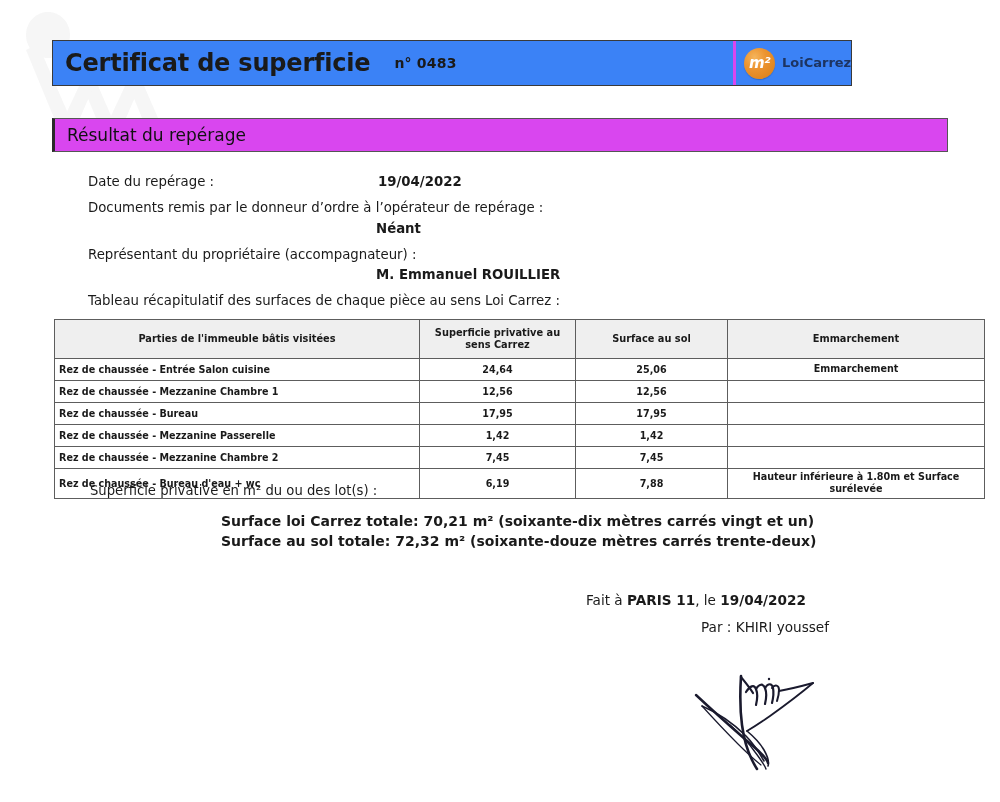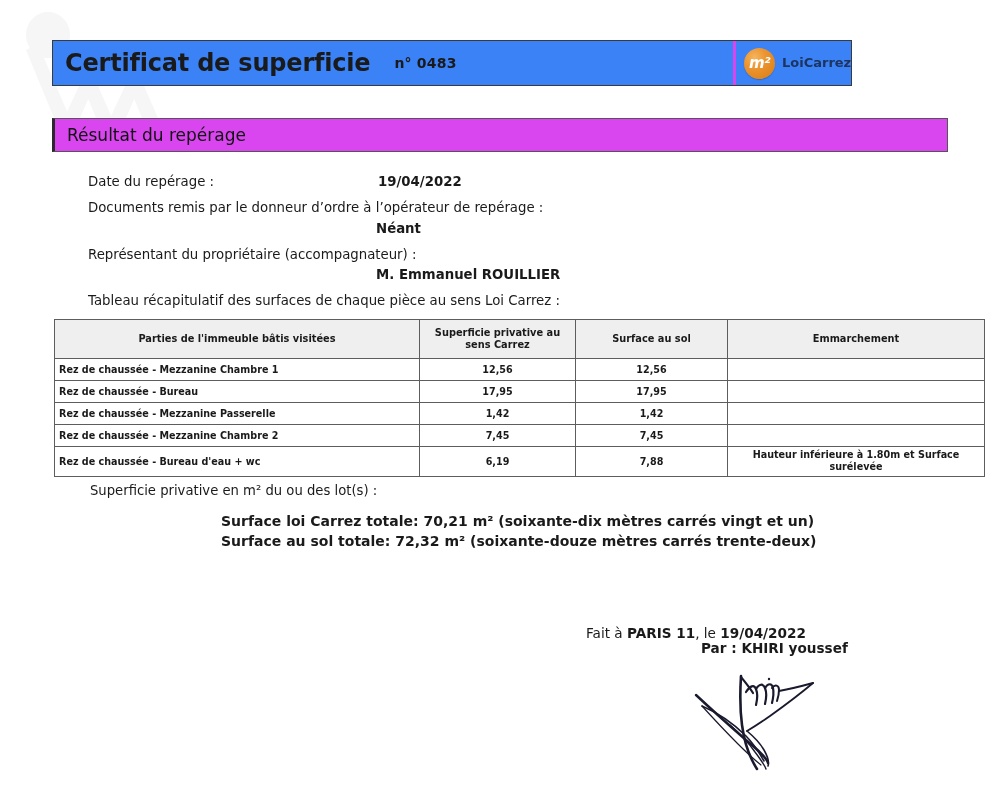--- a/index.html
+++ b/index.html
@@ -197,29 +197,28 @@
     font-weight: bold;
     line-height: 1.42;
   }
 
   
   .fait {
     position: absolute;
     left: 586px;
     top: 592px;
     font-size: 13.6px;
-    margin-top: 33px;
   }
   .fait b { font-weight: bold; }
   .par {
     position: absolute;
     left: 701px;
-    top: 640px;
+    top: 619px;
     font-size: 13.6px;
-    font-weight: bold;
+    font-weight: normal;
     text-align: center;
   }
   .signature {
     position: absolute;
     left: 668px;
     top: 662px;
     width: 180px;
     height: 130px;
   }
 </style>
@@ -281,20 +280,26 @@
   <table class="surface-table">
     <thead>
       <tr>
         <th class="col-desc">Parties de l'immeuble bâtis visitées</th>
         <th class="col-carrez">Superficie privative au sens Carrez</th>
         <th class="col-sol">Surface au sol</th>
         <th class="col-com">Emmarchement</th>
       </tr>
     </thead>
     <tbody>
+      <tr>
+        <td class="col-desc">Rez de chaussée - Entrée Salon cuisine</td>
+        <td class="col-carrez">24,64</td>
+        <td class="col-sol">25,06</td>
+        <td class="col-com">Emmarchement</td>
+      </tr>
       <tr>
         <td class="col-desc">Rez de chaussée - Mezzanine Chambre 1</td>
         <td class="col-carrez">12,56</td>
         <td class="col-sol">12,56</td>
         <td class="col-com"></td>
       </tr>
       <tr>
         <td class="col-desc">Rez de chaussée - Bureau</td>
         <td class="col-carrez">17,95</td>
         <td class="col-sol">17,95</td>

